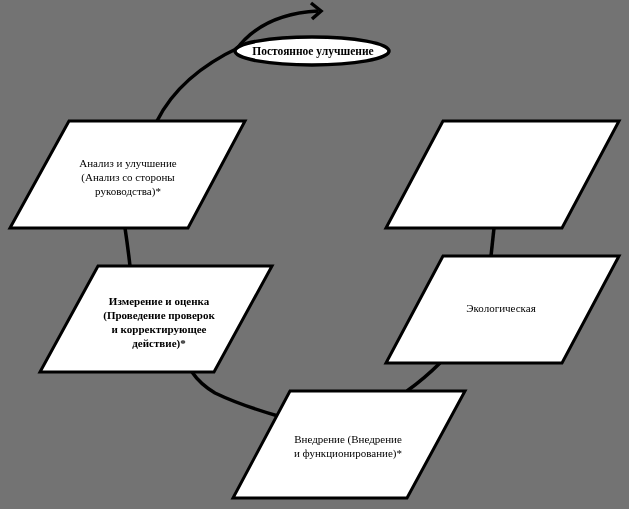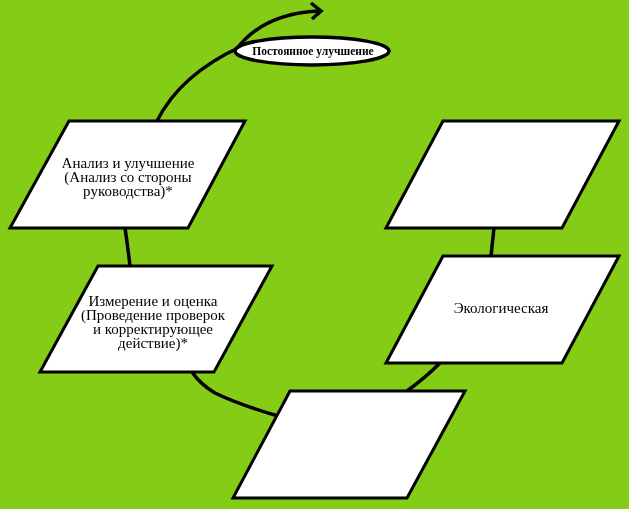--- a/index.html
+++ b/index.html
@@ -4,32 +4,32 @@
   <style>
     html, body {
       margin: 0;
       padding: 0;
       background: #ffffff;
     }
     #canvas {
       position: relative;
       width: 629px;
       height: 509px;
-      background: #84cc16;
+      background: #737373;
       overflow: hidden;
     }
     #diagram-svg {
       position: absolute;
       left: 0;
       top: 0;
     }
     .node-label {
       position: absolute;
       font-family: "Liberation Serif", "DejaVu Serif", serif;
-      font-size: 15px;
+      font-size: 11px;
       line-height: 14px;
       color: #000000;
       text-align: center;
       white-space: pre-line;
       transform: translate(-50%, -50%);
     }
     .ellipse-label {
       position: absolute;
       font-family: "Liberation Serif", "DejaVu Serif", serif;
       font-size: 11.5px;
@@ -63,20 +63,22 @@
     <polygon points="290,391 465,391 407,498 233,498" fill="#fff" stroke="#000" stroke-width="3"></polygon>
   </svg>
 
   <div class="ellipse-label" style="left:313px; top:51px;">Постоянное улучшение</div>
 
   <div class="node-label" style="left:128px; top:177px;">Анализ и улучшение
 (Анализ со стороны
 руководства)*</div>
 
 
-  <div class="node-label" style="left:153px; top:322px;">Измерение и оценка
+  <div class="node-label" style="left:159px; top:322px;font-weight:bold;">Измерение и оценка
 (Проведение проверок
 и корректирующее
 действие)*</div>
 
   <div class="node-label" style="left:501px; top:308px;">Экологическая</div>
 
+  <div class="node-label" style="left:348px; top:446px;">Внедрение (Внедрение
+и функционирование)*</div>
 </div>
 
 </body></html>

